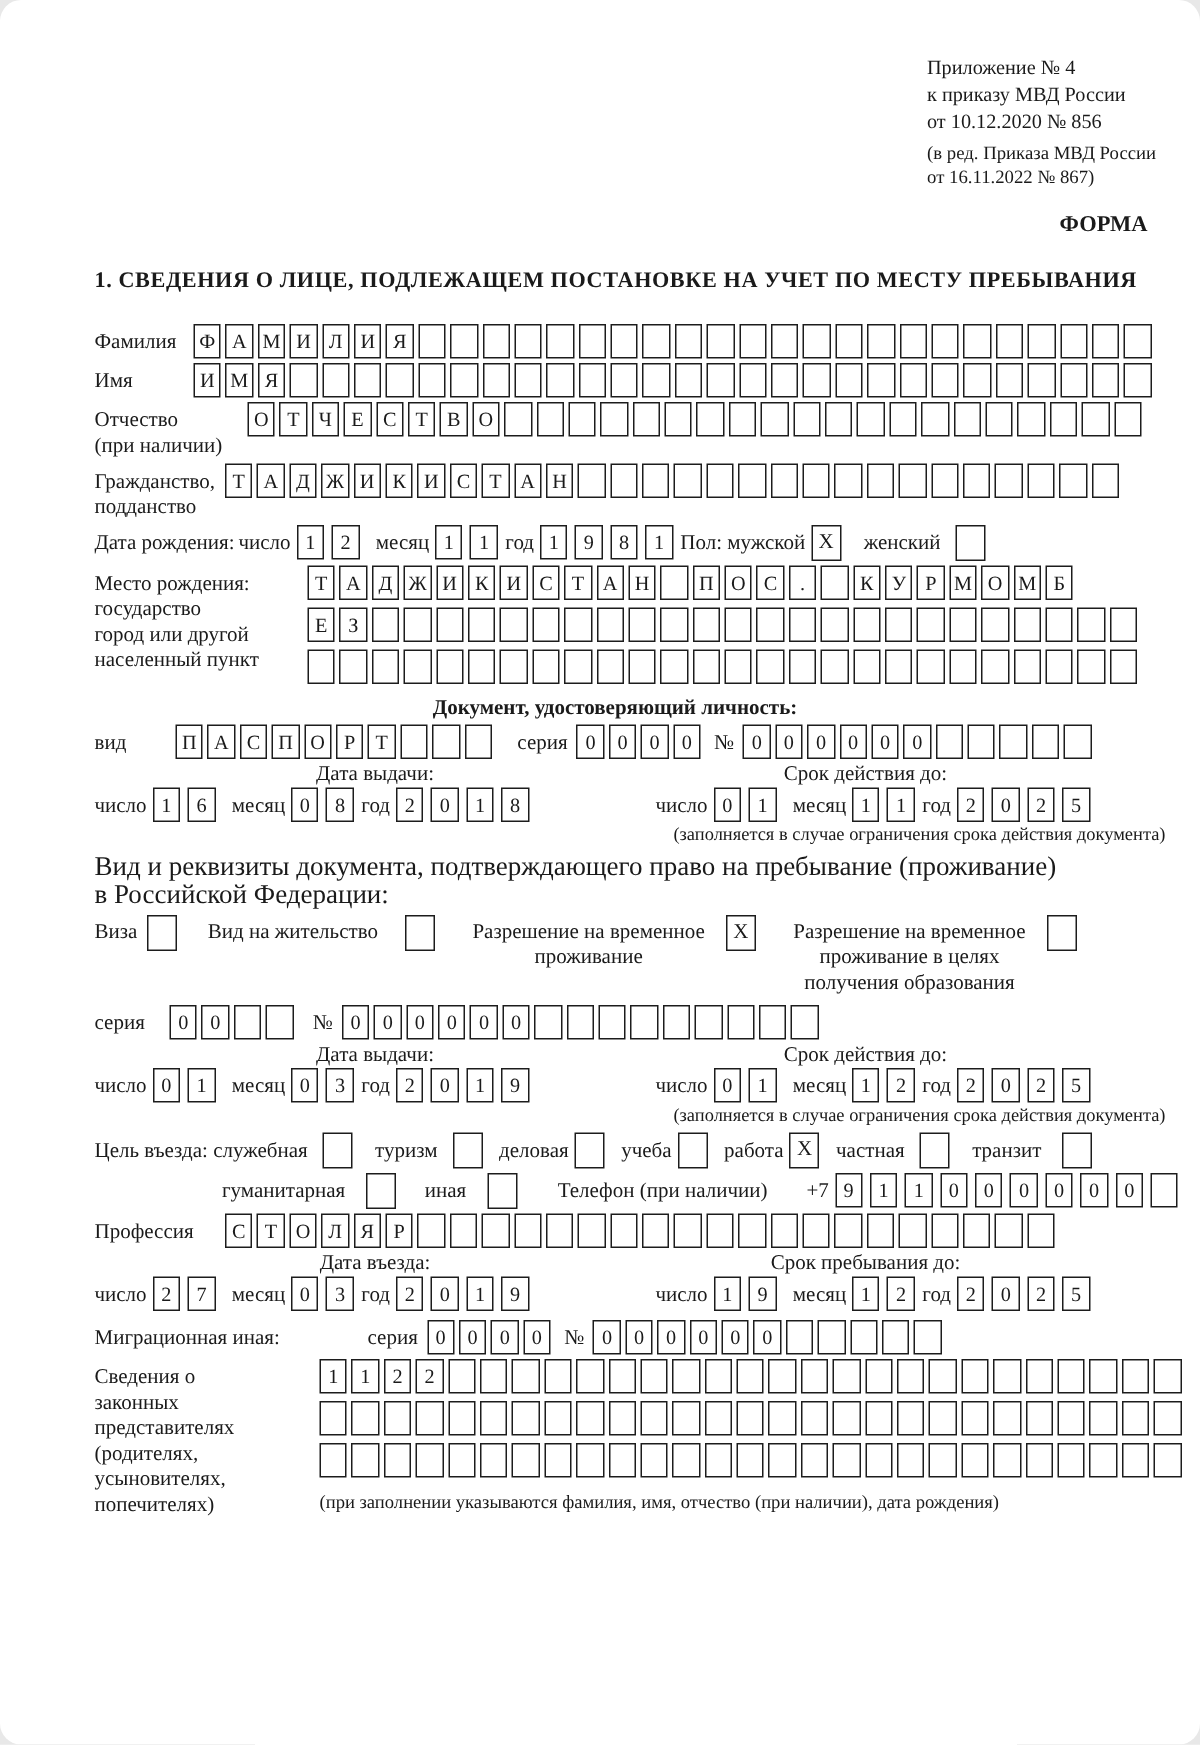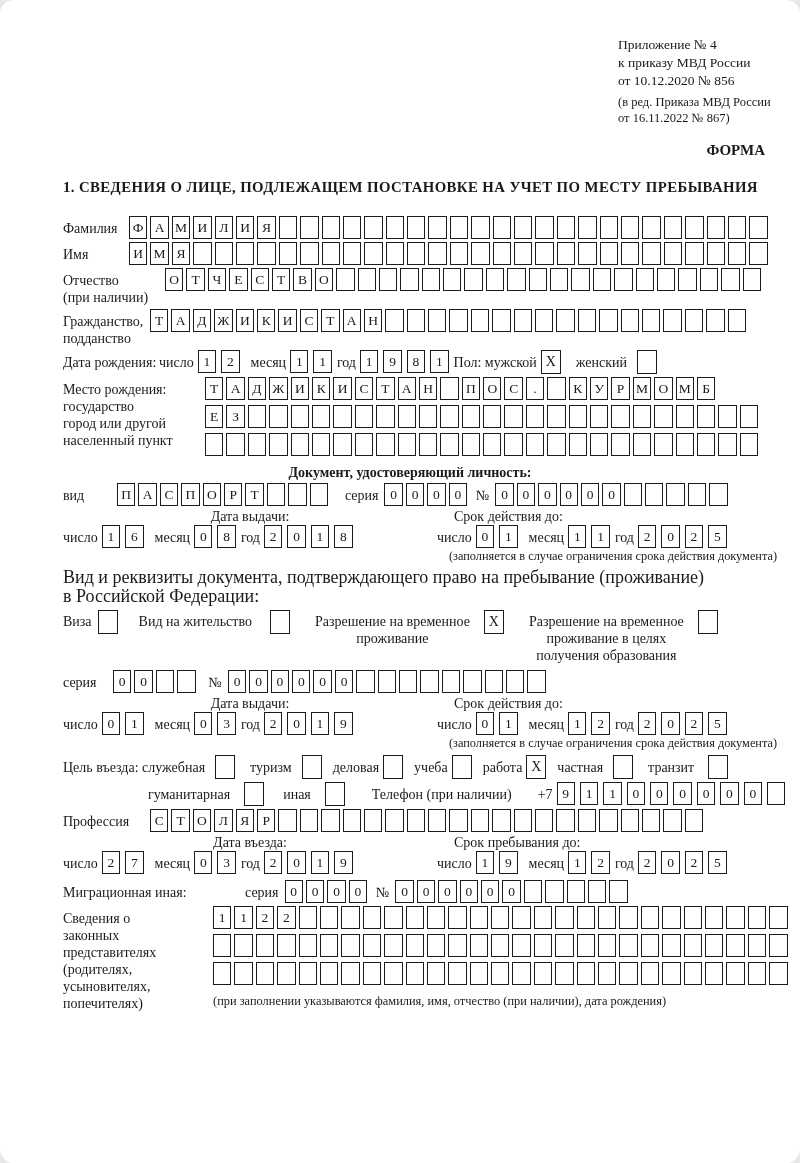--- a/index.html
+++ b/index.html
@@ -25,23 +25,23 @@
     box-sizing:border-box; width:18.4px; height:23px; border:1.9px solid #1c1c1c;
     margin-right:3px; display:inline-flex; align-items:center; justify-content:center;
     font-size:13.5px; flex:none; background:#fff;
   }
   .cb-box .cell { width:20px; height:24px; font-size:14px; }
   .dlab { font-size:14px; line-height:17px; padding-top:4px; flex:none; }
   .dgrp { display:flex; align-items:flex-start; }
   .dgrp .cell { margin-right:5px; }
   .dgrp .dlab { margin-right:4px; }
   .dpair { display:flex; }
-  .dpair-labels { display:flex; font-size:14px; margin-top:2px;gap:17px; }
+  .dpair-labels { display:flex; font-size:14px; margin-top:2px; }
   .dpl { width:374px; text-align:center; }
-  .dpr { width:280px; text-align:left; }
+  .dpr { width:280px; text-align:center; }
   .dleft { width:374px; }
   .note { text-align:right; font-size:12.3px; margin-top:1px; margin-bottom:4px; }
   .para { font-size:18px; line-height:19px; margin-top:4px; }
   .optrow { display:flex; align-items:flex-start; margin-top:4px; margin-bottom:6px; }
   .opt-text { font-size:14px; line-height:17px; text-align:center; white-space:pre-line; padding-top:3px; }
   .heading-c { text-align:center; font-weight:bold; font-size:14px; margin:4px 0 2px -20px; }
   .gnote { font-size:12.4px; text-align:center; margin-top:9px; }
   .ml6{margin-left:6px;} .ml10{margin-left:10px;} .ml14{margin-left:14px;} .ml18{margin-left:18px;} .ml22{margin-left:22px;}
   .mt2{margin-top:2px;}
 </style>

